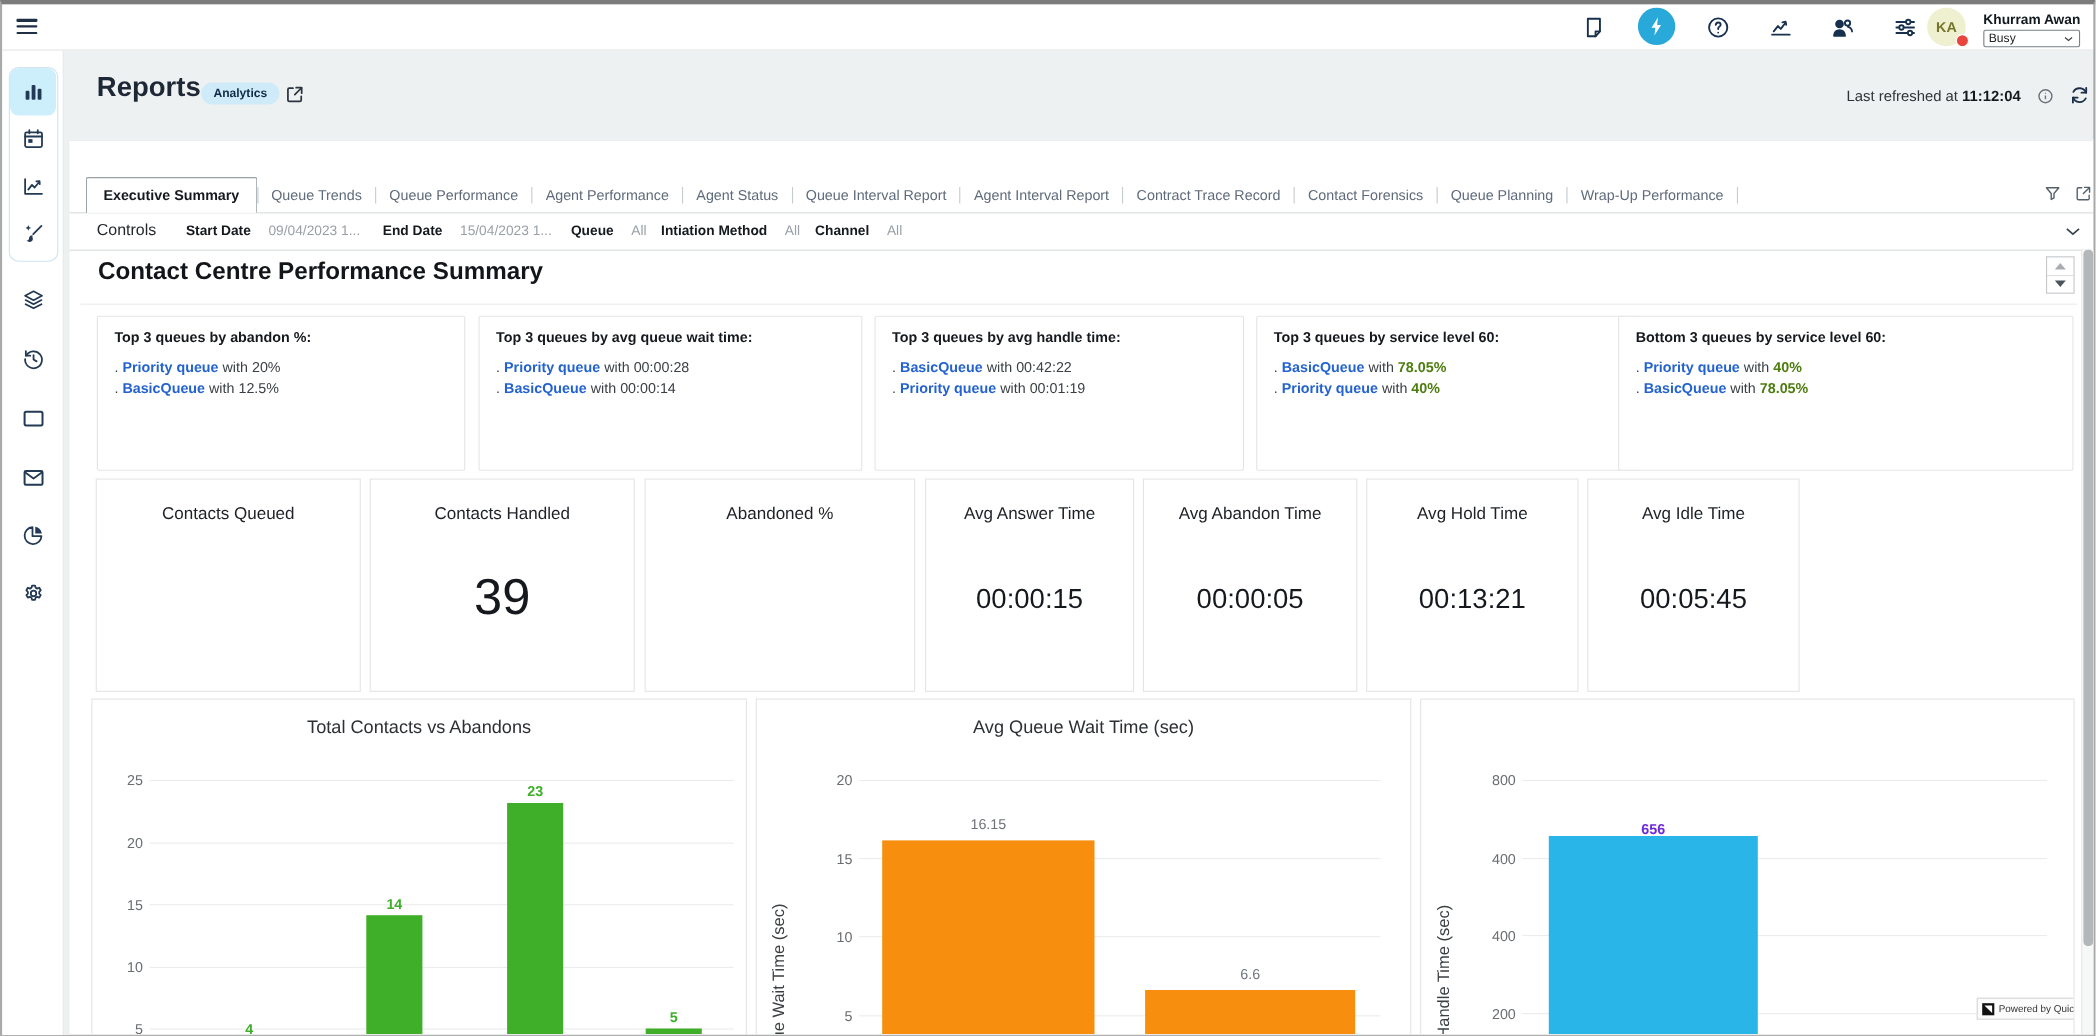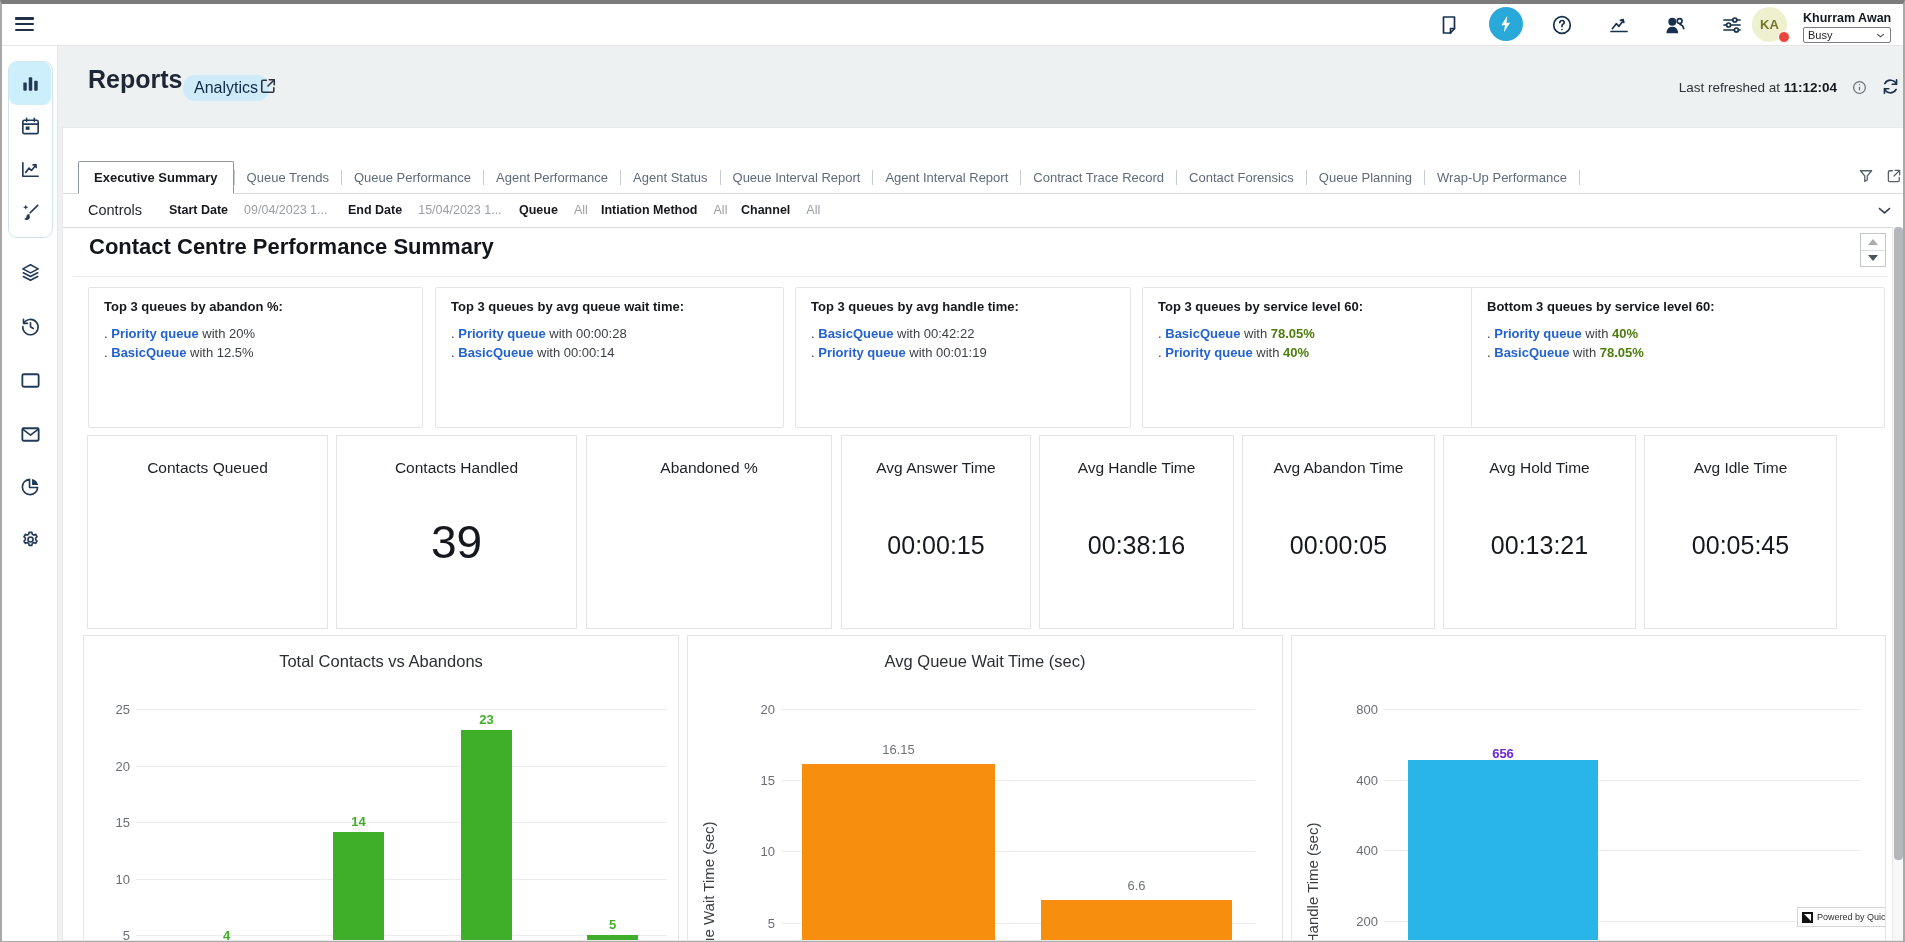--- a/index.html
+++ b/index.html
@@ -22,21 +22,21 @@
   
   .sidebar{position:absolute;left:0;top:42px;width:55px;bottom:0;background:#fff;border-right:1px solid #e4e6e6;z-index:10}
   .side-group-border{position:absolute;left:6px;top:15px;width:43px;height:175px;border:1px solid #cfe4ef;border-radius:9px}
   .side-item{position:absolute;display:flex;align-items:center;justify-content:center;color:#223a55;cursor:pointer}
   .side-item.grp{width:42px;height:43px;left:7px}
   .side-item.solo{width:36px;height:36px;left:10px}
   .side-item.active{background:#cdeefb;border-radius:8px}
   .side-item svg{width:23px;height:23px}
   
   .page-title{position:absolute;left:86px;top:61px;font-size:25px;font-weight:bold;color:#1d2735}
-  .analytics-badge{position:absolute;left:181px;top:71px;background:#cfeaf8;color:#0f2b46;font-size:16px;font-weight:normal;
+  .analytics-badge{position:absolute;left:181px;top:71px;background:#cfeaf8;color:#0f2b46;font-size:11px;font-weight:bold;
     padding:4px 11px;border-radius:12px;cursor:pointer}
   .external-icon{position:absolute;left:256px;top:72px;width:20px;height:20px;color:#2a3440;cursor:pointer}
   .refresh-note{position:absolute;left:1600px;top:76px;width:235px;text-align:right;font-size:13.5px;color:#2f3338}
   .refresh-note b{color:#15191e}
   .info-icon{position:absolute;left:1849px;top:75px;width:17px;height:17px;color:#6a737c;cursor:pointer}
   .refresh-icon{position:absolute;left:1878px;top:72px;width:21px;height:21px;color:#1c2f4a;cursor:pointer}
   
   .sheet{position:absolute;left:60px;top:123px;width:1843px;bottom:0;background:#fff;border:1px solid #e8eaea;box-sizing:border-box;overflow:hidden}
   .tabbar{position:absolute;left:0;top:34px;width:100%;height:32px;border-bottom:1px solid #d8dcdc;display:flex;align-items:flex-end;padding-left:15px;box-sizing:border-box}
   .tab{font-size:13px;color:#5f6b7a;padding:8px 12px 8px;white-space:nowrap;cursor:pointer}
@@ -379,24 +379,20 @@
           <div class="kpi-value-large">39</div>
         </div>
         <div class="kpi-card">
           <div class="kpi-label">Abandoned %</div>
         </div>
         <div class="kpi-card">
           <div class="kpi-label">Avg Answer Time</div>
           <div class="kpi-value-small">00:00:15</div>
         </div>
         <div class="kpi-card">
-          <div class="kpi-label">Avg Handle Time</div>
-          <div class="kpi-value-small">00:38:16</div>
-        </div>
-        <div class="kpi-card">
           <div class="kpi-label">Avg Abandon Time</div>
           <div class="kpi-value-small">00:00:05</div>
         </div>
         <div class="kpi-card">
           <div class="kpi-label">Avg Hold Time</div>
           <div class="kpi-value-small">00:13:21</div>
         </div>
         <div class="kpi-card">
           <div class="kpi-label">Avg Idle Time</div>
           <div class="kpi-value-small">00:05:45</div>

